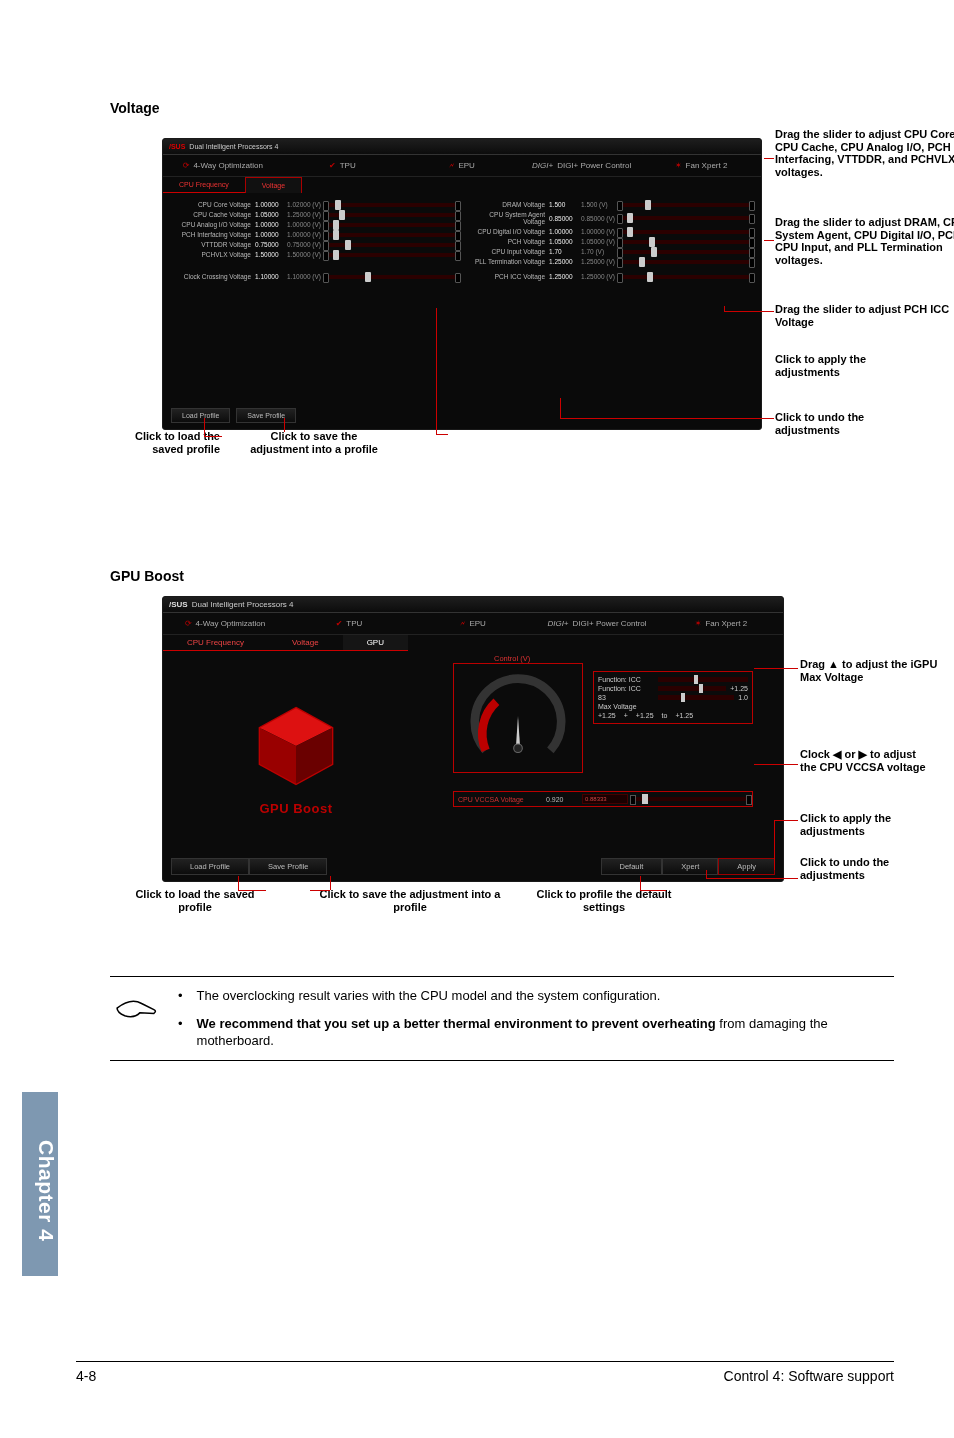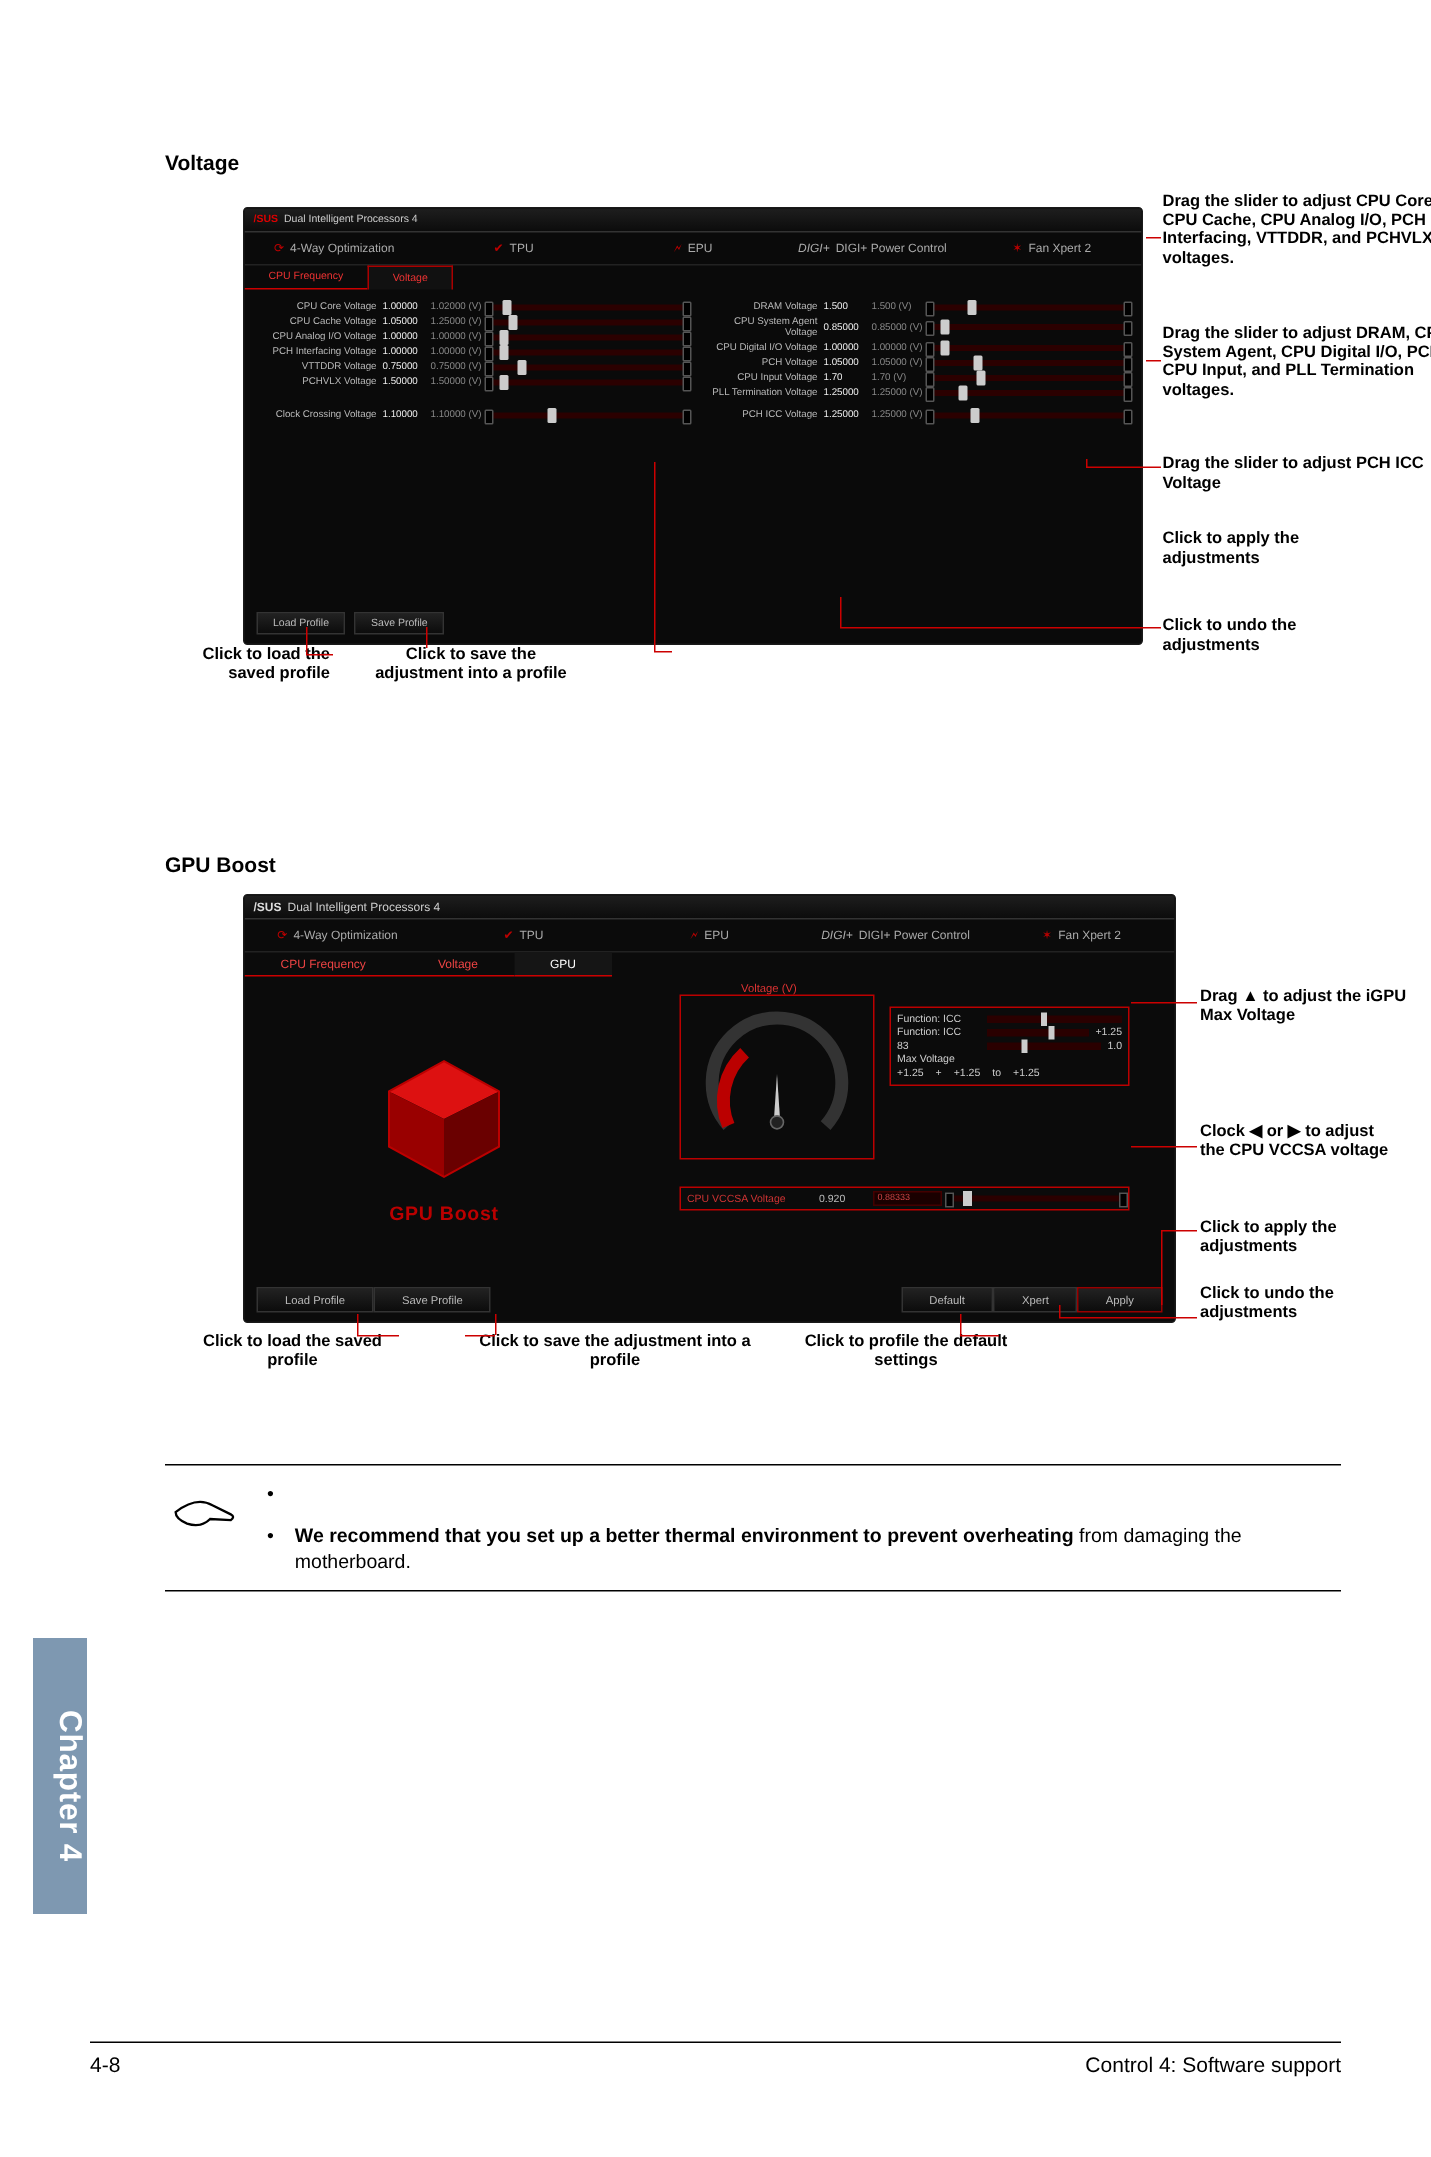--- a/index.html
+++ b/index.html
@@ -242,21 +242,21 @@
     text-align:center;
     font-size:21px;
     font-weight:bold;
     padding-top:14px;
     letter-spacing:0.5px;
   }
 
   
   .footer {
     position:absolute;
-    left:60px; right:60px;
+    left:76px; right:60px;
     bottom:54px;
     border-top:1px solid #000;
     padding-top:6px;
     display:flex;
     justify-content:space-between;
     font-size:14px;
     color:#000;
   }
 </style>
 </head>
@@ -496,21 +496,21 @@
               <polygon points="50,8 90,30 90,70 50,92 10,70 10,30" fill="none" stroke="#b00" stroke-width="3"></polygon>
               <polygon points="50,8 90,30 50,50 10,30" fill="#d11"></polygon>
               <polygon points="90,30 90,70 50,92 50,50" fill="#6a0000"></polygon>
               <polygon points="10,30 50,50 50,92 10,70" fill="#900"></polygon>
             </svg>
           </div>
           <div class="gpu-title">GPU Boost</div>
         </div>
 
         <div class="dial">
-          <div class="dial-lbl">Voltage (V)</div>
+          <div class="dial-lbl">Control (V)</div>
           <svg viewBox="0 0 100 100">
             <path d="M20 80 A40 40 0 1 1 80 80" fill="none" stroke="#333" stroke-width="8"></path>
             <path d="M20 80 A40 40 0 0 1 30 35" fill="none" stroke="#b00" stroke-width="8"></path>
             <polygon points="48,78 52,78 50,48" fill="#ccc"></polygon>
             <circle cx="50" cy="78" r="4" fill="#222" stroke="#666"></circle>
           </svg>
         </div>
 
         <div class="readouts">
           <div class="r">
@@ -595,20 +595,21 @@
 
   <div class="note">
     <div class="ico">
       <svg viewBox="0 0 60 40">
         <path d="M4 24 Q22 10 36 18 L52 26 Q56 28 52 31 L34 30 Q26 38 14 34 Q4 30 4 24 Z" fill="none" stroke="#000" stroke-width="2"></path>
       </svg>
     </div>
     <ul>
       <li>
         <span class="dot">•</span>
+        <span>The overclocking result varies with the CPU model and the system configuration.</span>
       </li>
       <li>
         <span class="dot">•</span>
         <span>
           <b>We recommend that you set up a better thermal environment to prevent overheating</b>
           <span>from damaging the motherboard.</span>
         </span>
       </li>
     </ul>
   </div>

